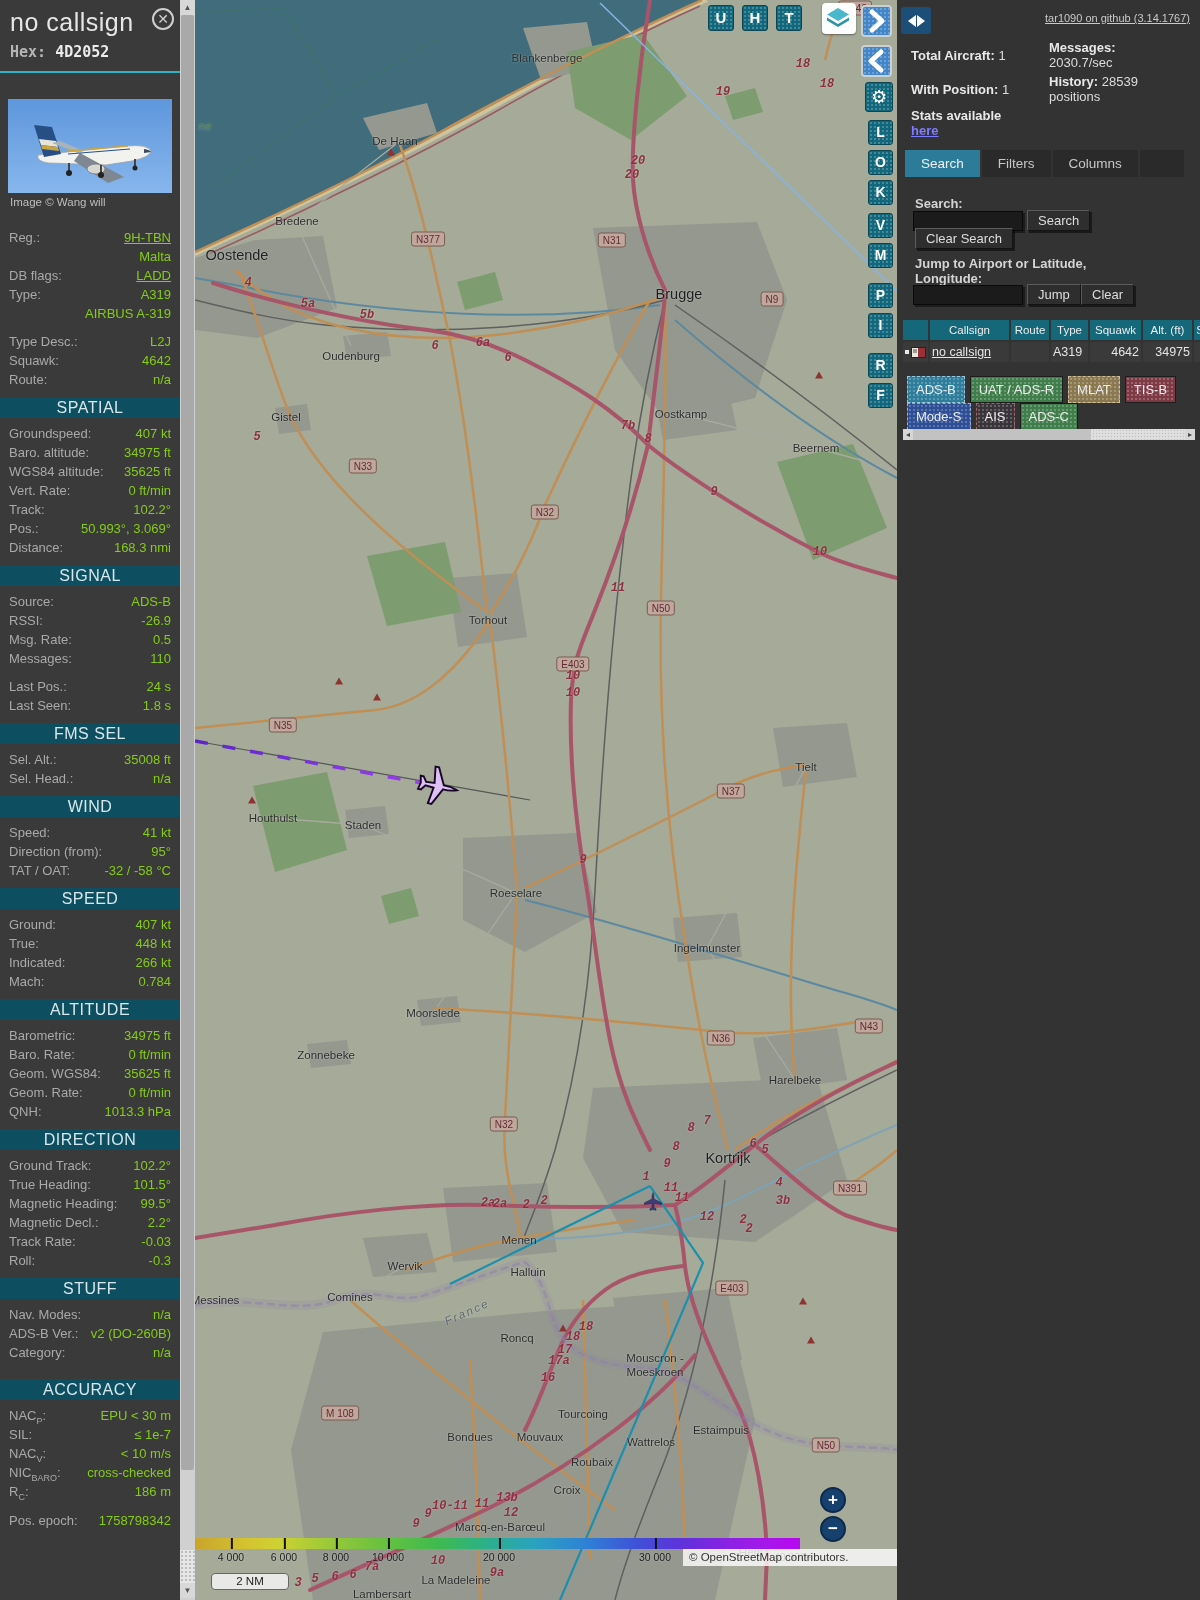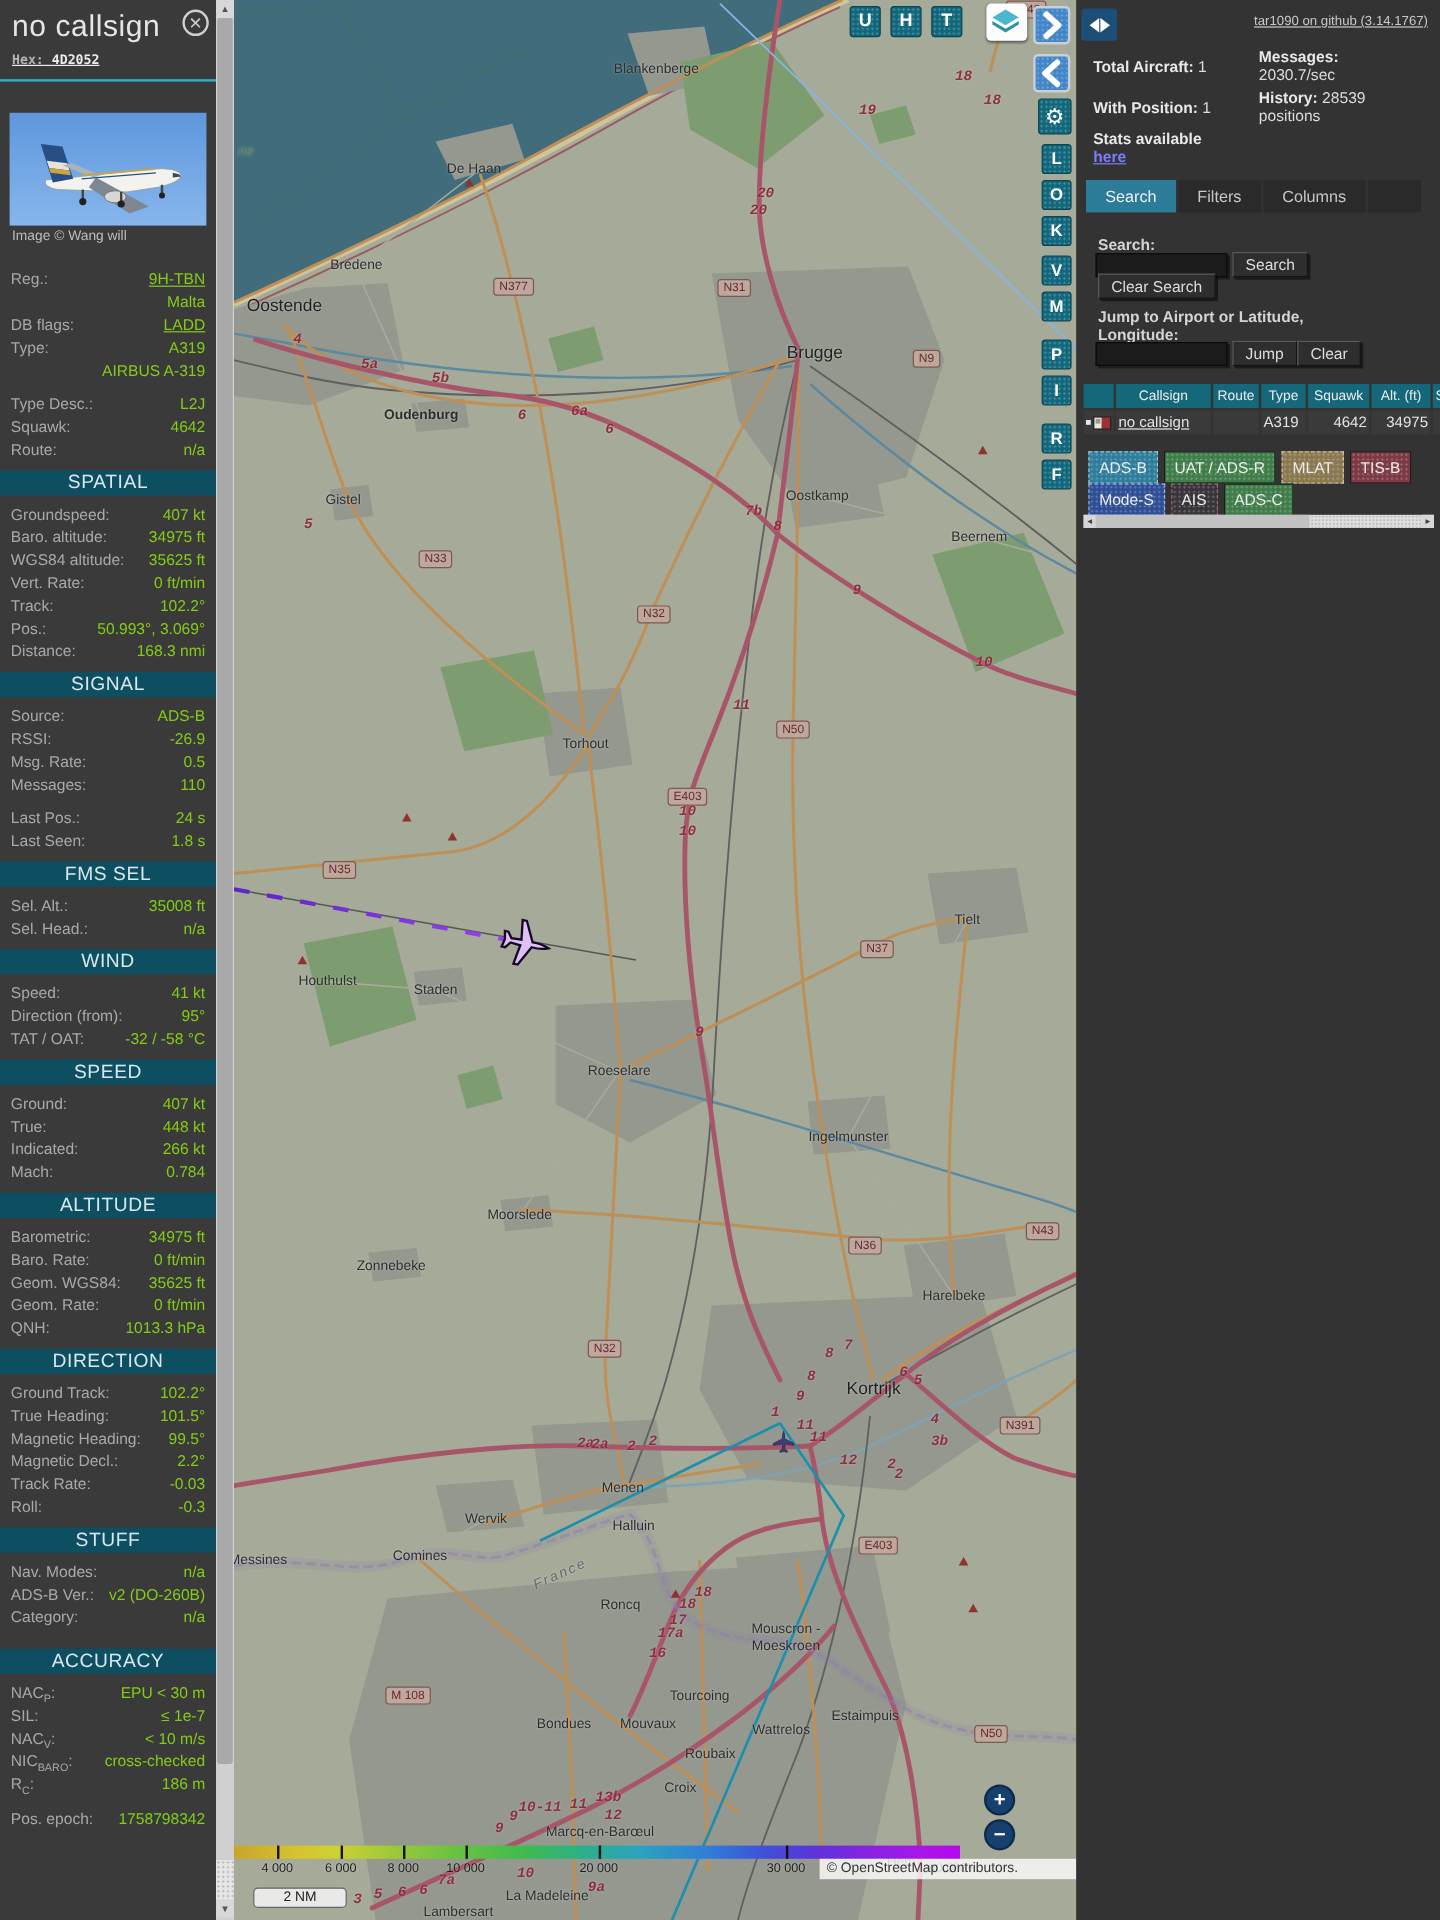--- a/index.html
+++ b/index.html
@@ -2,21 +2,21 @@
 <html><head>
 <meta charset="utf-8">
 <style>
   * { margin:0; padding:0; box-sizing:border-box; }
   html,body { width:1200px; height:1600px; background:#333; font-family:"Liberation Sans", sans-serif; overflow:hidden; position:relative; }
 
   
   .sidebar { position:absolute; left:0; top:0; width:180px; height:1600px; background:#3a3a3a; color:#e2e2e2; z-index:5; }
   .sb-head { position:relative; padding:8px 10px 0 10px; }
   .sb-title { font-size:25px; color:#e6e6e6; letter-spacing:.5px; }
-  .sb-hex { margin-top:6px; font-size:11px; font-weight:bold; font-family:"DejaVu Sans Mono", monospace; color:#ececec;text-decoration:underline; }
+  .sb-hex { margin-top:6px; font-size:15px; font-weight:bold; font-family:"DejaVu Sans Mono", monospace; color:#ececec; }
   .sb-hex .hl { color:#b5b5b5; }
   .sb-close { position:absolute; right:6px; top:8px; width:22px; height:22px; border:2px solid #cfcfcf; border-radius:50%; color:#cfcfcf; text-align:center; line-height:18px; font-size:14px; cursor:pointer; }
   .sb-rule { height:2px; background:#2fb3c7; margin:10px 0 0 0; }
   .sb-photo { margin:26px 8px 0 8px; width:164px; height:94px; background:#6aa0e2; position:relative; overflow:hidden; }
   .sb-credit { padding:3px 8px 6px 10px; font-size:11.5px; color:#bdbdbd; }
   .irow, .srow { display:flex; justify-content:space-between; padding:0 9px; height:19px; line-height:19px; font-size:13px; }
   .irow .lab, .srow .lab { color:#a9a9a9; white-space:nowrap; }
   .irow .val, .srow .val { color:#84cc16; white-space:nowrap; }
   .irow.link .val { text-decoration:underline; cursor:pointer; }
   .irow.gap, .srow.gap { height:9px; }
@@ -560,21 +560,21 @@
     </g>
   </svg>
 
   <div>
 
   <div class="city" style="left: 352px; top: 58px;">Blankenberge</div>
       <div class="city" style="left: 200px; top: 141px;">De Haan</div>
       <div class="city" style="left: 102px; top: 221px;">Bredene</div>
       <div class="city big" style="left: 42px; top: 255px;">Oostende</div>
       <div class="city big" style="left: 470px; top: 294px; padding-left: 28px;">Brugge</div>
-      <div class="city" style="left: 156px; top: 346px; font-weight: bold;">Oudenburg</div>
+      <div class="city" style="left: 156px; top: 356px;">Oudenburg</div>
       <div class="city" style="left: 91px; top: 417px;">Gistel</div>
       <div class="city" style="left: 486px; top: 414px;">Oostkamp</div>
       <div class="city" style="left: 621px; top: 448px;">Beernem</div>
       <div class="city" style="left: 293px; top: 620px;">Torhout</div>
       <div class="city" style="left: 611px; top: 767px;">Tielt</div>
       <div class="city" style="left: 78px; top: 818px;">Houthulst</div>
       <div class="city" style="left: 168px; top: 825px;">Staden</div>
       <div class="city" style="left: 321px; top: 893px;">Roeselare</div>
       <div class="city" style="left: 512px; top: 948px;">Ingelmunster</div>
       <div class="city" style="left: 238px; top: 1013px;">Moorslede</div>

